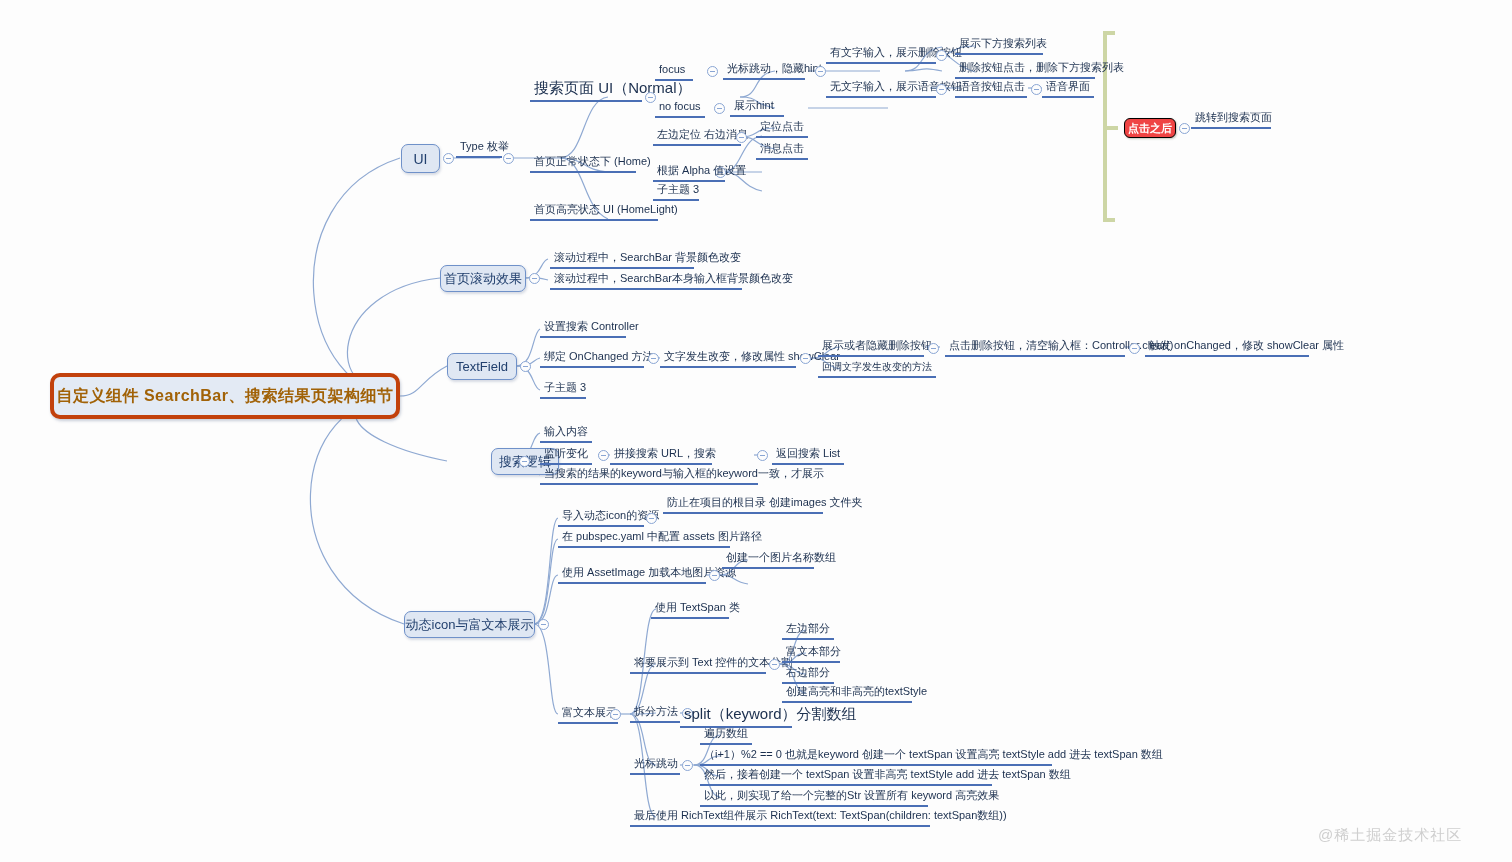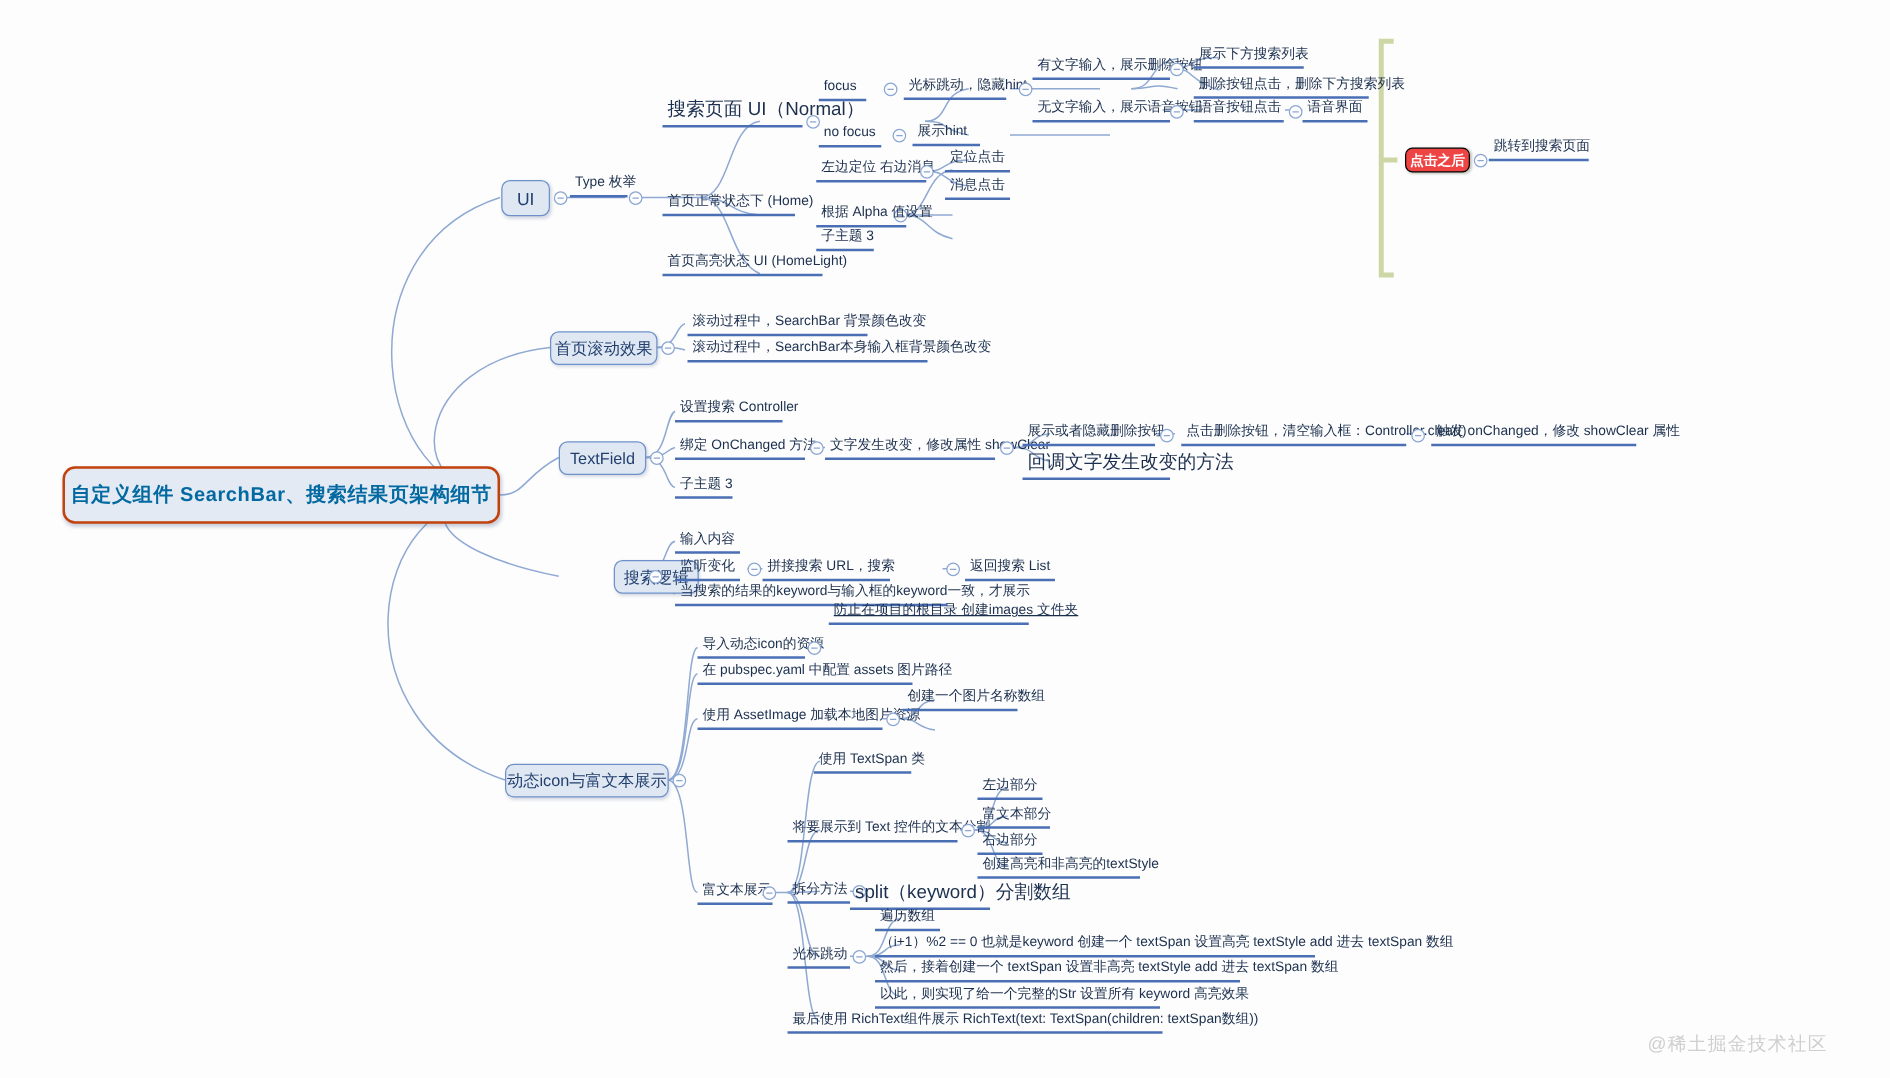--- a/index.html
+++ b/index.html
@@ -10,24 +10,24 @@
     overflow:hidden;position:relative;
   }
   #canvas{position:absolute;inset:0;width:1512px;height:862px;}
   #links{position:absolute;left:0;top:0;width:1512px;height:862px;pointer-events:none;}
 
   
   .root-node{
     position:absolute;
     display:flex;align-items:center;justify-content:center;
     background:#e3eaf4;
-    border:2px solid #c2410c;
+    border:4px solid #c2410c;
     border-radius:10px;
     box-shadow:1px 2px 3px rgba(70,90,130,.28);
-    color:#0369a1;
+    color:#a16207;
     font-weight:bold;
     letter-spacing:.5px;
     box-sizing:border-box;
   }
 
   
   .branch-node{
     position:absolute;
     display:flex;align-items:center;justify-content:center;
     background:#dfe7f3;
@@ -263,36 +263,36 @@
   <div class="handle" style="left:648px;top:353px;"></div>
   <div class="topic" style="left:660px;top:350px;font-size:11px;width:136px;">文字发生改变，修改属性 showClear</div>
   <div class="handle" style="left:800px;top:353px;"></div>
 
   <div class="topic" style="left:818px;top:339px;font-size:11px;width:106px;">展示或者隐藏删除按钮</div>
   <div class="handle" style="left:928px;top:343px;"></div>
   <div class="topic" style="left:945px;top:339px;font-size:11px;width:180px;">点击删除按钮，清空输入框：Controller.clear()</div>
   <div class="handle" style="left:1129px;top:343px;"></div>
   <div class="topic" style="left:1145px;top:339px;font-size:11px;width:164px;">触发 onChanged，修改 showClear 属性</div>
 
-  <div class="topic" style="left:818px;top:361px;font-size:15px;width:118px;">回调文字发生改变的方法</div>
+  <div class="topic" style="left:818px;top:361px;font-size:10px;width:118px;">回调文字发生改变的方法</div>
 
   <div class="topic" style="left:540px;top:381px;font-size:11px;width:46px;">子主题 3</div>
 
   <div class="topic" style="left:540px;top:425px;font-size:11px;width:52px;">输入内容</div>
   <div class="topic" style="left:540px;top:447px;font-size:11px;width:52px;">监听变化</div>
   <div class="handle" style="left:598px;top:450px;"></div>
   <div class="topic" style="left:610px;top:447px;font-size:11px;width:102px;">拼接搜索 URL，搜索</div>
   <div class="handle" style="left:757px;top:450px;"></div>
   <div class="topic" style="left:710px;top:447px;font-size:11px;width:0px;border:none;padding:0;"></div>
   <div class="topic" style="left:772px;top:447px;font-size:11px;width:72px;">返回搜索 List</div>
   <div class="topic" style="left:540px;top:467px;font-size:11px;width:218px;">当搜索的结果的keyword与输入框的keyword一致，才展示</div>
 
   <div class="topic" style="left:558px;top:509px;font-size:11px;width:86px;">导入动态icon的资源</div>
   <div class="handle" style="left:646px;top:513px;"></div>
-  <div class="topic" style="left:663px;top:482px;font-size:11px;width:160px;text-decoration:underline;">防止在项目的根目录 创建images 文件夹</div>
+  <div class="topic" style="left:663px;top:496px;font-size:11px;width:160px;">防止在项目的根目录 创建images 文件夹</div>
 
   <div class="topic" style="left:558px;top:530px;font-size:11px;width:172px;">在 pubspec.yaml 中配置 assets 图片路径</div>
 
   <div class="topic" style="left:558px;top:566px;font-size:11px;width:148px;">使用 AssetImage 加载本地图片资源</div>
   <div class="handle" style="left:709px;top:570px;"></div>
   <div class="topic" style="left:722px;top:551px;font-size:11px;width:92px;">创建一个图片名称数组</div>
 
   <div class="topic" style="left:558px;top:706px;font-size:11px;width:60px;">富文本展示</div>
   <div class="handle" style="left:610px;top:709px;"></div>
 

